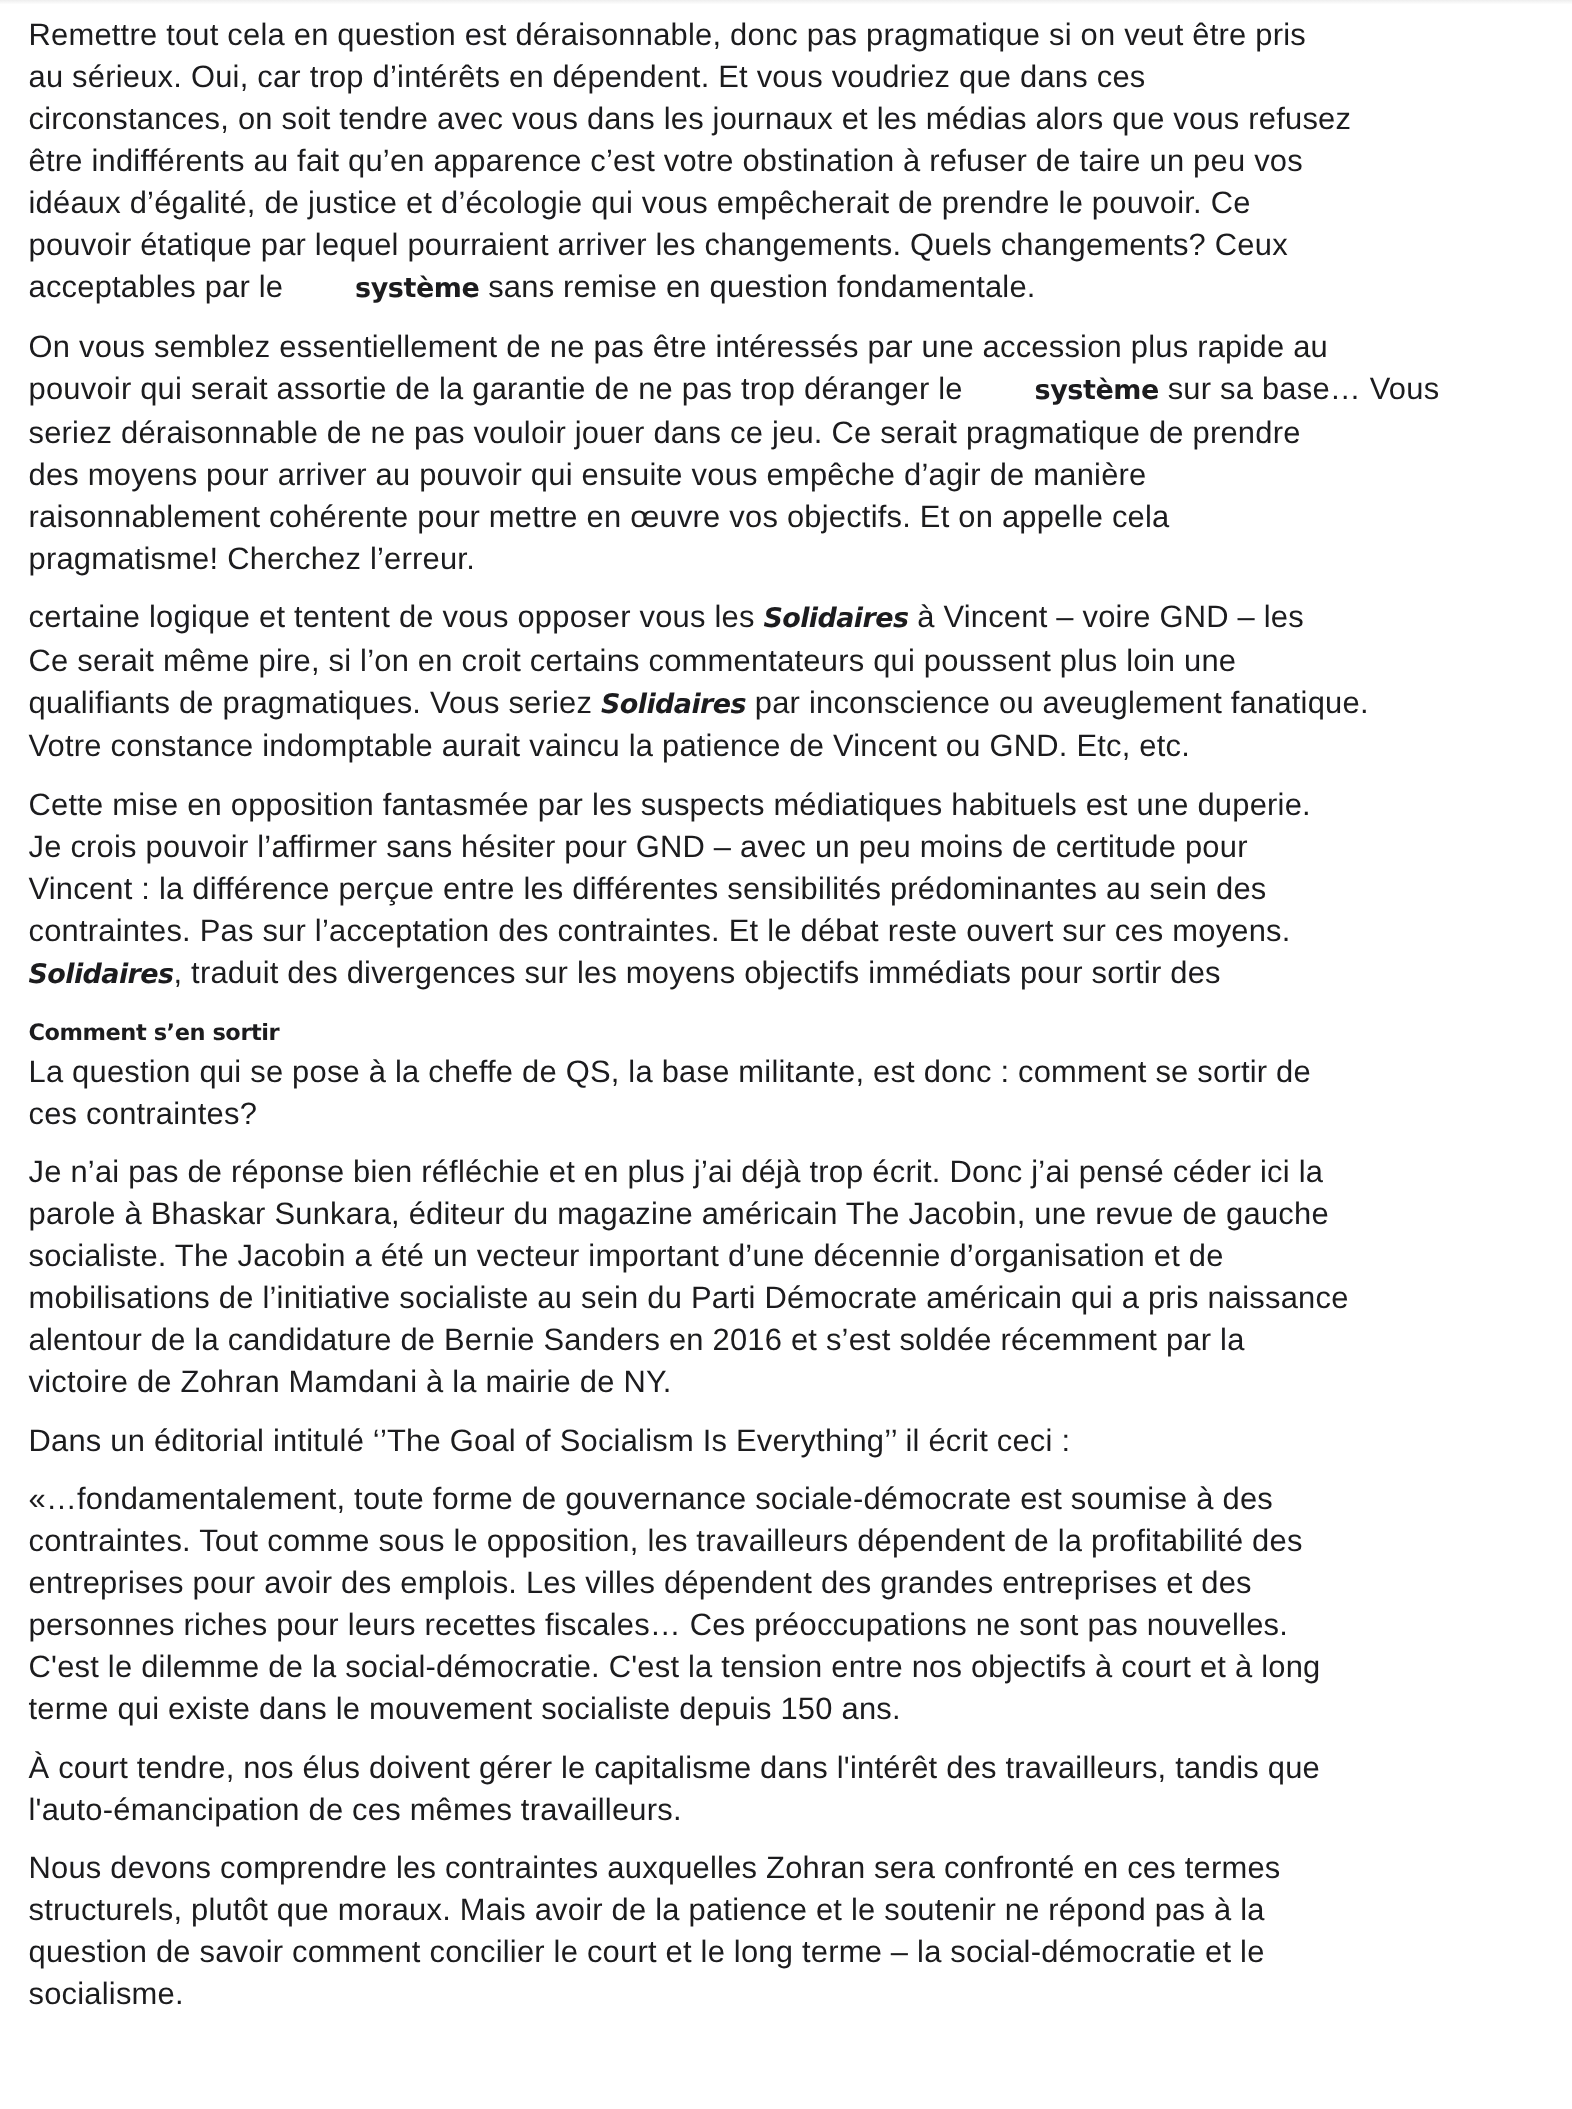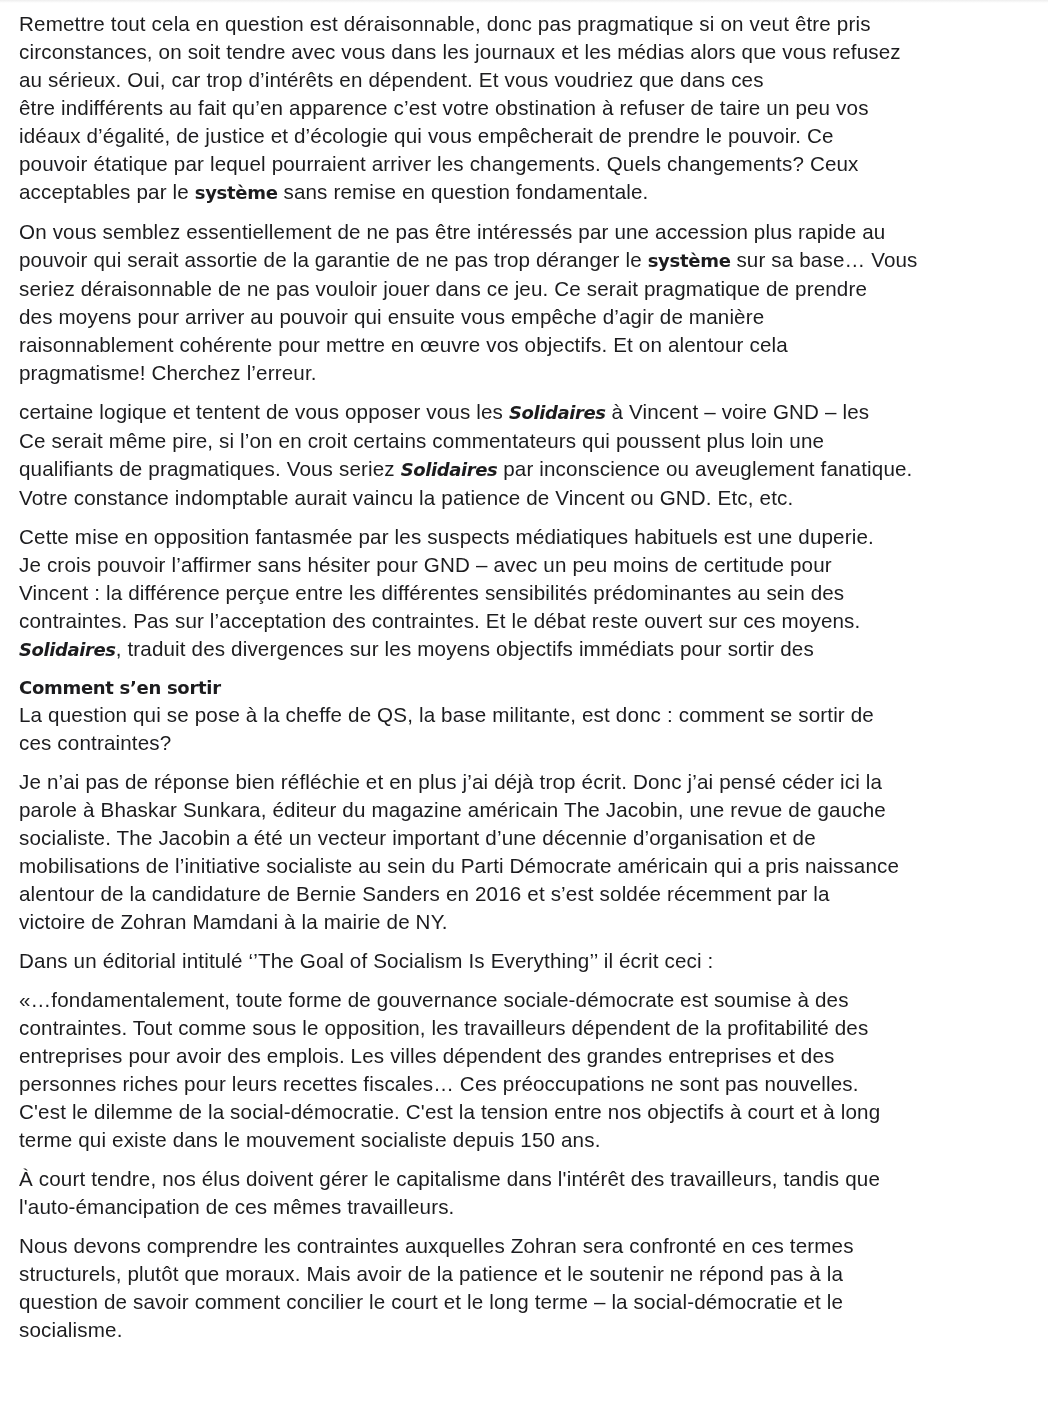--- a/index.html
+++ b/index.html
@@ -6,46 +6,46 @@
   body {
     width: 1048px; height: 1406px; overflow: hidden; position: relative;
     font-family: "Liberation Sans", "DejaVu Sans", sans-serif;
     color: #1c1c1e;
   }
   .topshade { position: absolute; left: 0; top: 0; width: 1048px; height: 3px;
     background: linear-gradient(#eeeeee, #ffffff); }
   .doc { position: absolute; left: 19px; top: 10px; width: 1020px; }
   .para { margin: 0 0 11px 0; }
   .line { font-size: 20.6px; line-height: 28px; white-space: nowrap; letter-spacing: 0.15px; }
-  .b { font-family: "DejaVu Sans", sans-serif; font-weight: bold; font-size: 18px; letter-spacing: -0.3px; }
+  .b { font-family: "DejaVu Sans", sans-serif; font-weight: bold; font-size: 18px; letter-spacing: -0.3px; margin-left: 42px; }
   .bi { font-family: "DejaVu Sans", sans-serif; font-weight: bold; font-style: italic; font-size: 18px; letter-spacing: -0.4px; }
-  .heading { font-family: "DejaVu Sans", sans-serif; font-weight: bold; font-size: 18px; line-height: 26px; margin-top: 2px; letter-spacing: -0.3px; }
+  .heading { font-family: "DejaVu Sans", sans-serif; font-weight: bold; font-size: 15px; line-height: 26px; margin-top: 2px; letter-spacing: -0.3px; }
 </style>
 </head>
 <body>
 
 <div class="topshade"></div>
 
 <div class="doc">
   <div id="section-before">
       <div class="para">
         <div class="line"><span>Remettre tout cela en question est déraisonnable, donc pas pragmatique si on veut être pris</span></div>
+        <div class="line"><span>au sérieux. Oui, car trop d’intérêts en dépendent. Et vous voudriez que dans ces</span></div>
         <div class="line"><span>circonstances, on soit tendre avec vous dans les journaux et les médias alors que vous refusez</span></div>
-        <div class="line"><span>au sérieux. Oui, car trop d’intérêts en dépendent. Et vous voudriez que dans ces</span></div>
         <div class="line"><span>être indifférents au fait qu’en apparence c’est votre obstination à refuser de taire un peu vos</span></div>
         <div class="line"><span>idéaux d’égalité, de justice et d’écologie qui vous empêcherait de prendre le pouvoir. Ce</span></div>
         <div class="line"><span>pouvoir étatique par lequel pourraient arriver les changements. Quels changements? Ceux</span></div>
         <div class="line"><span>acceptables par le </span><span class="b">système</span><span> sans remise en question fondamentale.</span></div>
       </div>
       <div class="para">
         <div class="line"><span>On vous semblez essentiellement de ne pas être intéressés par une accession plus rapide au</span></div>
         <div class="line"><span>pouvoir qui serait assortie de la garantie de ne pas trop déranger le </span><span class="b">système</span><span> sur sa base… Vous</span></div>
         <div class="line"><span>seriez déraisonnable de ne pas vouloir jouer dans ce jeu. Ce serait pragmatique de prendre</span></div>
         <div class="line"><span>des moyens pour arriver au pouvoir qui ensuite vous empêche d’agir de manière</span></div>
-        <div class="line"><span>raisonnablement cohérente pour mettre en œuvre vos objectifs. Et on alentour cela</span></div>
+        <div class="line"><span>raisonnablement cohérente pour mettre en œuvre vos objectifs. Et on appelle cela</span></div>
         <div class="line"><span>pragmatisme! Cherchez l’erreur.</span></div>
       </div>
       <div class="para">
         <div class="line"><span>certaine logique et tentent de vous opposer vous les </span><span class="bi">Solidaires</span><span> à Vincent – voire GND – les</span></div>
         <div class="line"><span>Ce serait même pire, si l’on en croit certains commentateurs qui poussent plus loin une</span></div>
         <div class="line"><span>qualifiants de pragmatiques. Vous seriez </span><span class="bi">Solidaires</span><span> par inconscience ou aveuglement fanatique.</span></div>
         <div class="line"><span>Votre constance indomptable aurait vaincu la patience de Vincent ou GND. Etc, etc.</span></div>
       </div>
       <div class="para">
         <div class="line"><span>Cette mise en opposition fantasmée par les suspects médiatiques habituels est une duperie.</span></div>

